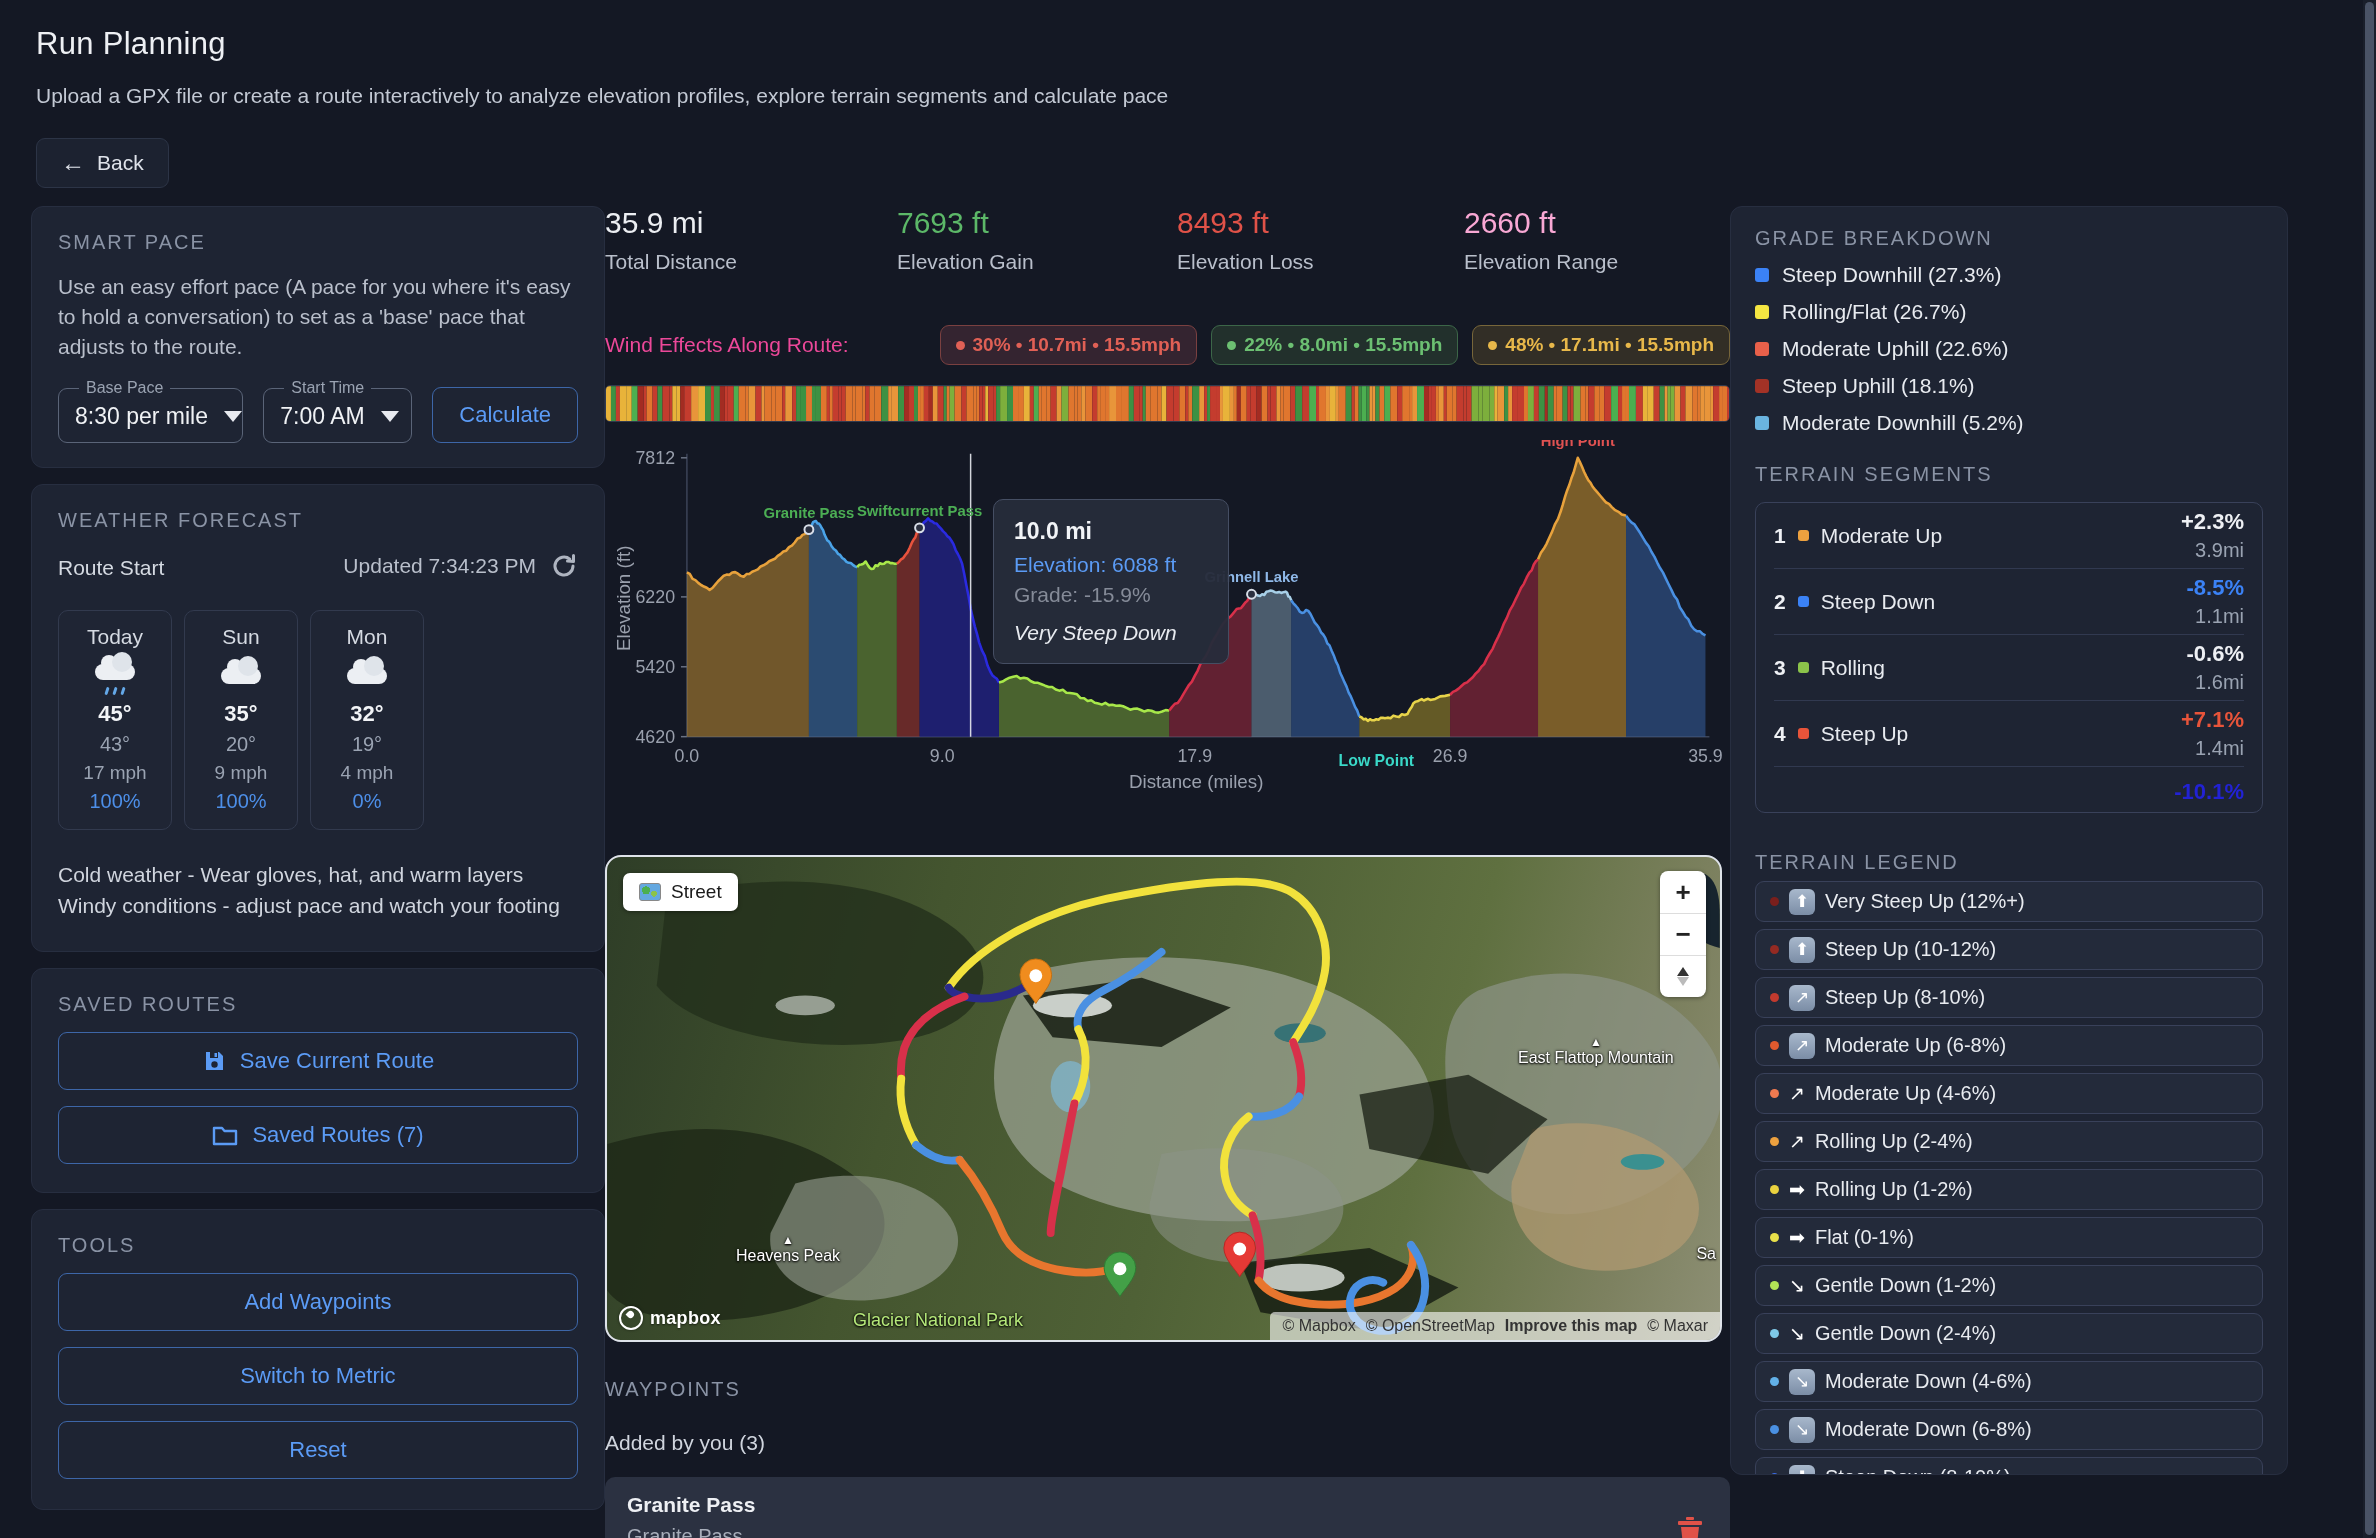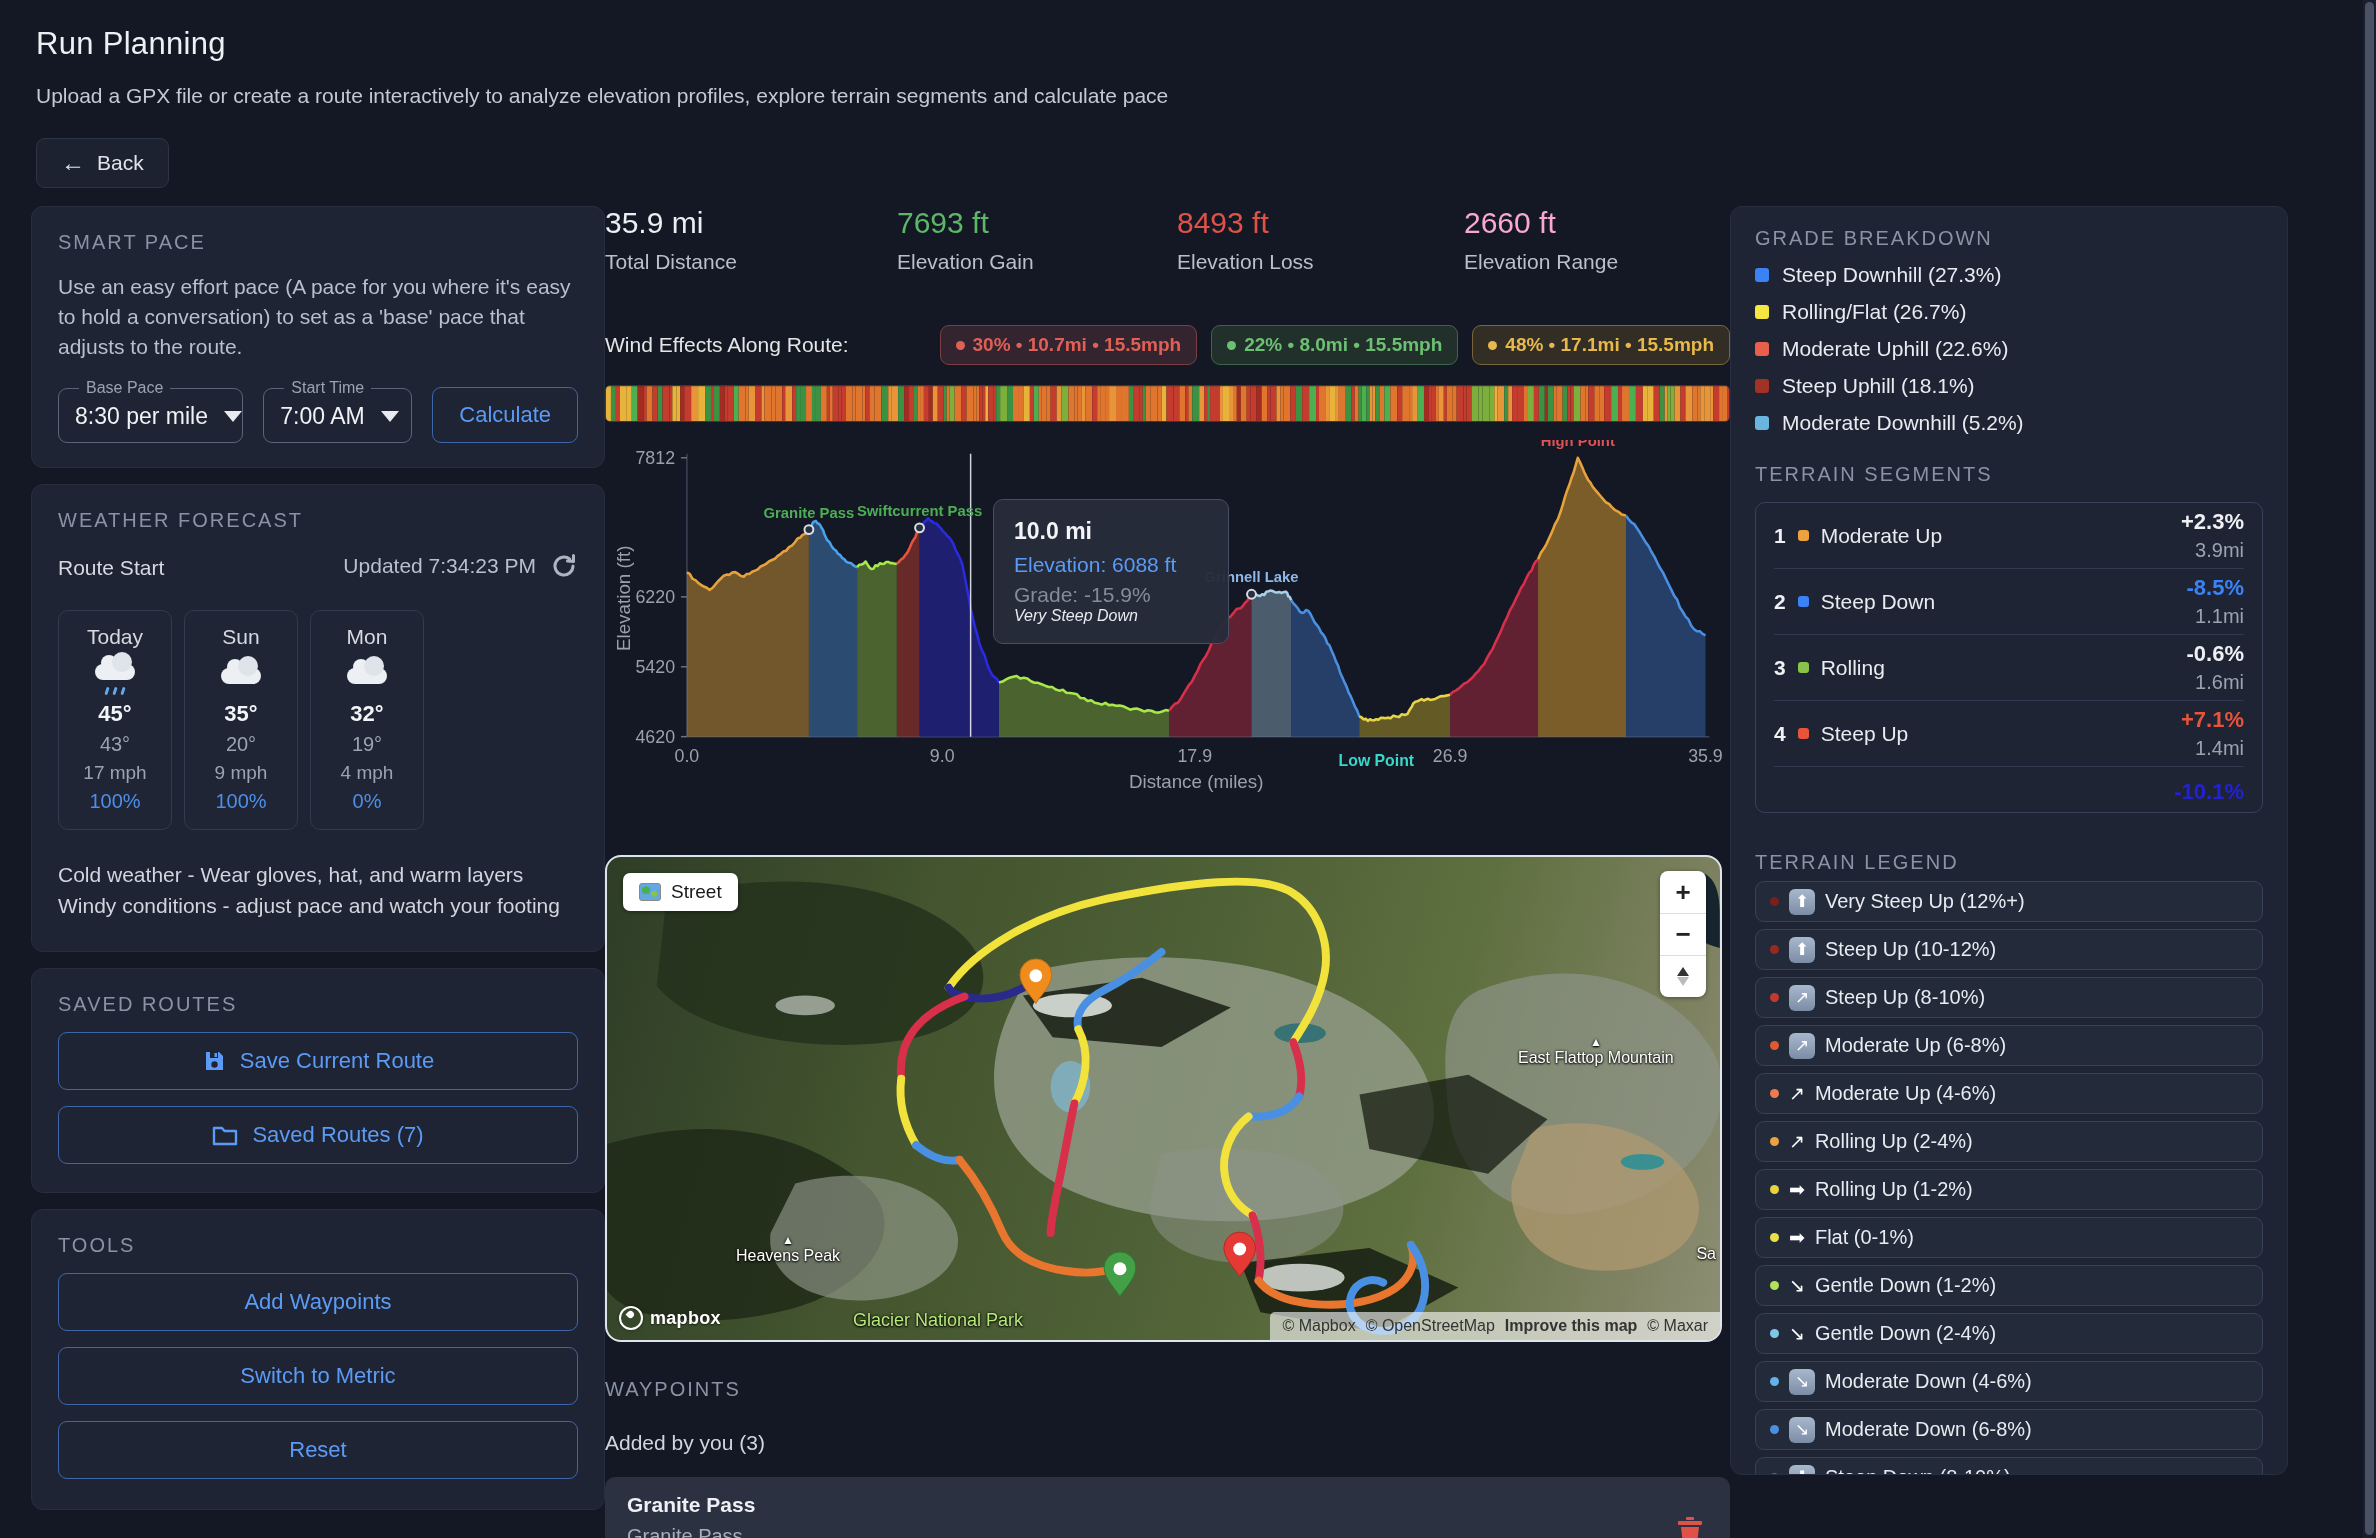--- a/index.html
+++ b/index.html
@@ -62,35 +62,35 @@
     padding:15px 0; font-size:22px; cursor:pointer; font-family:inherit; margin-top:16px; }
   .wide-btn svg { display:block; }
 
   
   .stats { display:grid; grid-template-columns:292px 280px 287px 1fr; }
   .stat .v { font-size:30px; font-weight:500; }
   .stat .l { margin-top:10px; font-size:21px; color:#b9bfcb; }
 
   
   .wind-row { display:flex; justify-content:space-between; align-items:center; margin-top:51px; }
-  .wind-label { font-size:21px; color:#e5e5e5; }
+  .wind-label { font-size:21px; color:#ec4899; }
   .wind-badges { display:flex; gap:14px; }
   .wbadge { display:flex; align-items:center; gap:8px; padding:8px 15px; border-radius:9px; font-size:19px; font-weight:600; }
   .wbadge .bdot { width:9px; height:9px; border-radius:50%; }
   .wind-bar { margin-top:20px; height:37px; border-radius:5px; overflow:hidden; border:1px solid #323a4e; }
   .wind-bar svg { display:block; }
 
   
   .chart-wrap { position:relative; margin-top:18px; height:356px; }
   .tooltip { position:absolute; left:388px; top:59px; width:236px; background:rgba(38,44,58,.96);
     border:1px solid #454e63; border-radius:10px; padding:18px 20px; z-index:5; }
   .tooltip .t1 { font-size:23px; font-weight:bold; color:#f2f4f7; }
   .tooltip .t2 { margin-top:8px; font-size:21px; color:#5b9bf5; }
   .tooltip .t3 { margin-top:6px; font-size:21px; color:#858b98; }
-  .tooltip .t4 { font-size:16px; font-style:italic; color:#e8ebf0; }
+  .tooltip .t4 { margin-top:14px; font-size:21px; font-style:italic; color:#e8ebf0; }
 
   
   .map { position:relative; margin-top:59px; width:1117px; height:487px; border-radius:16px; overflow:hidden;
     border:2px solid #dfe3ea; background:linear-gradient(105deg,#2e3d27 0%,#44552f 28%,#4f6136 52%,#5f7040 72%,#7d8160 90%,#8d8f74 100%); }
   .map svg.terrain { position:absolute; inset:0; }
   .map-btn { position:absolute; top:16px; left:16px; display:flex; align-items:center; gap:10px;
     background:#fff; border:none; border-radius:7px; padding:8px 16px; font-size:19px; font-weight:500; color:#1a1a1a;
     box-shadow:0 1px 4px rgba(0,0,0,.4); cursor:pointer; font-family:inherit; }
   .mini-map { width:22px; height:18px; border-radius:3px; background:
     radial-gradient(circle at 30% 40%, #4caf50 0 4px, transparent 4px),

